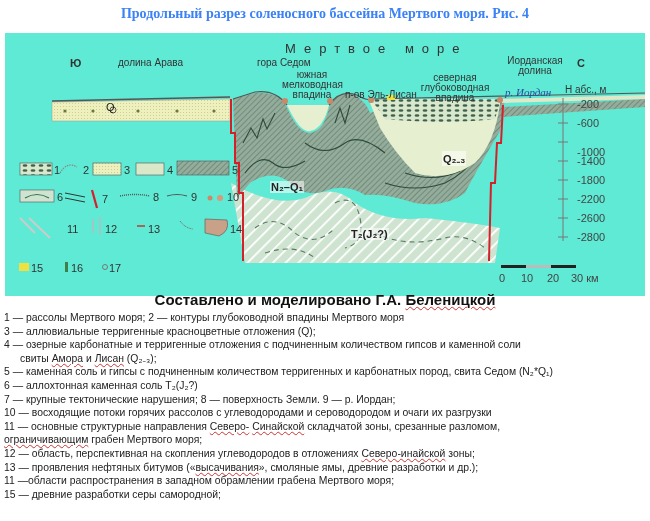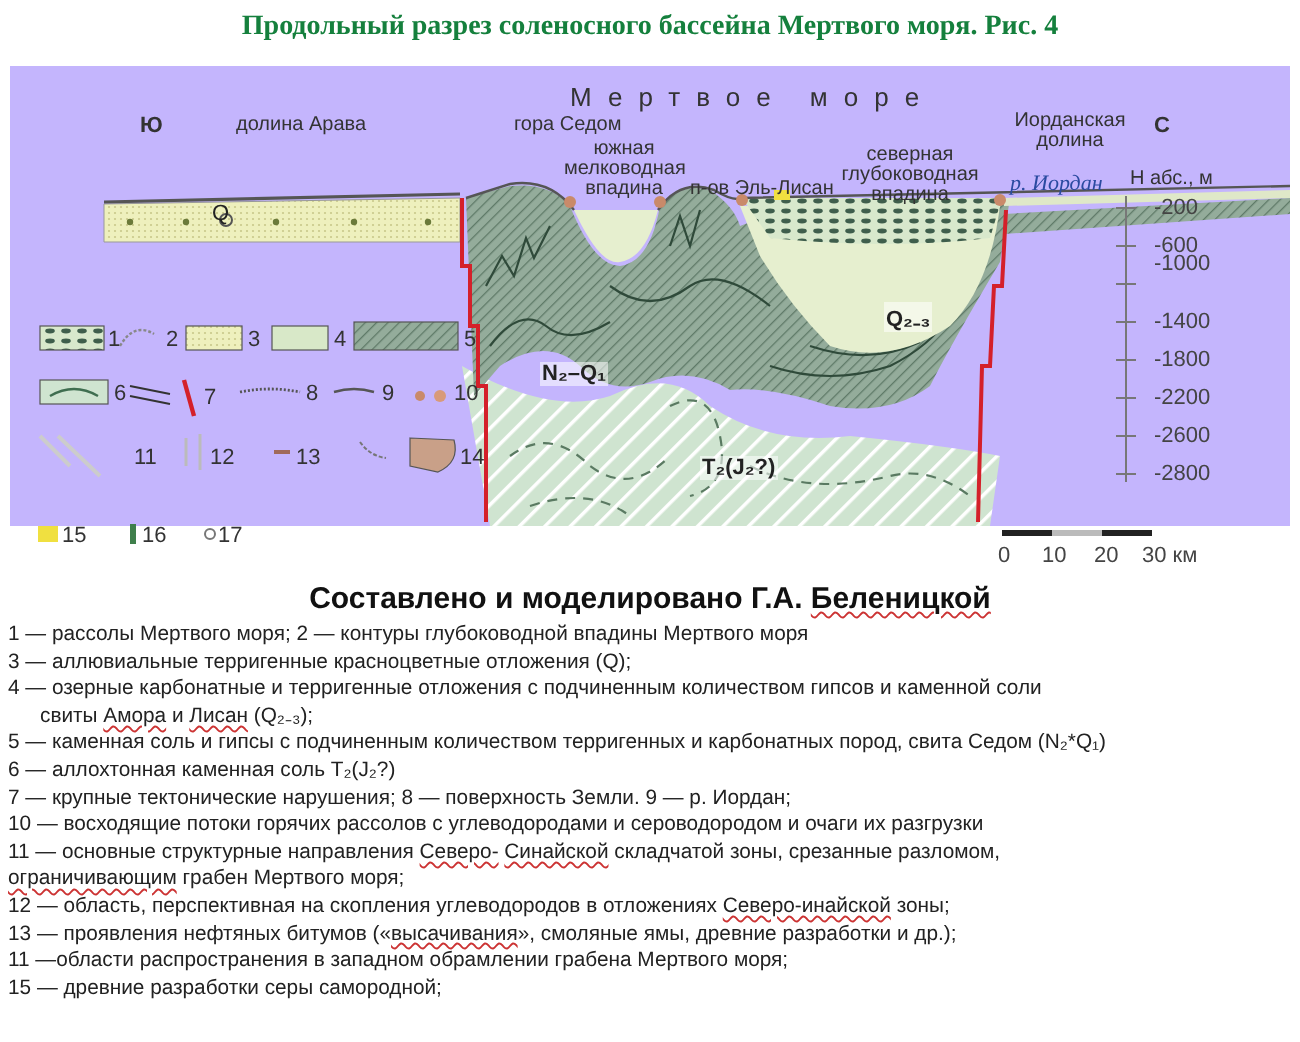--- a/index.html
+++ b/index.html
@@ -1,18 +1,18 @@
 <!DOCTYPE html>
 <html><head>
 <meta charset="utf-8">
 <style>
   html, body { margin:0; padding:0; background:#ffffff; }
   body { width:650px; height:521px; position:relative; overflow:hidden; font-family:"Liberation Sans", sans-serif; }
-  .title { position:absolute; left:0; top:6px; width:650px; text-align:center; font-family:"Liberation Serif", serif; font-weight:bold; font-size:14px; color:#15803d; }
-  .figure { position:absolute; left:5px; top:33px; width:640px; height:230px; background:#c4b5fd; }
+  .title { position:absolute; left:0; top:6px; width:650px; text-align:center; font-family:"Liberation Serif", serif; font-weight:bold; font-size:14px; color:#3b82f6; }
+  .figure { position:absolute; left:5px; top:33px; width:640px; height:263px; background:#5eead4; }
   .figure svg { position:absolute; left:0; top:0; }
   .lbl { position:absolute; font-size:10px; color:#333; white-space:nowrap; line-height:10px; }
   .center { text-align:center; }
   .sea-title { position:absolute; left:280px; top:8px; font-size:13px; letter-spacing:8px; color:#333; }
   .bold { font-weight:bold; font-size:11px; }
   .jordan { font-family:"Liberation Serif", serif; font-style:italic; color:#2a4aa0; font-size:11px; }
   .axis-tick { position:absolute; font-size:11px; color:#444; }
   .legend-num { position:absolute; font-size:11px; color:#333; }
   .author { position:absolute; left:0; top:291px; width:650px; text-align:center; font-weight:bold; font-size:15px; color:#111; }
   .author .wavy { text-decoration: underline wavy #c33; text-decoration-thickness:1px; }
@@ -162,21 +162,21 @@
   <div class="lbl center" style="left:410px;top:40px;width:80px;">
     <div>северная</div>
     <div>глубоководная</div>
     <div>впадина</div>
   </div>
   <div class="lbl jordan" style="left:500px;top:54px;">р. Иордан</div>
   <div class="lbl" style="left:560px;top:52px;">Н абс., м</div>
 
   <div class="axis-tick" style="left:572px;top:65px;">-200</div>
   <div class="axis-tick" style="left:572px;top:84px;">-600</div>
-  <div class="axis-tick" style="left:572px;top:93px;">-1000</div>
+  <div class="axis-tick" style="left:572px;top:113px;">-1000</div>
   <div class="axis-tick" style="left:572px;top:122px;">-1400</div>
   <div class="axis-tick" style="left:572px;top:141px;">-1800</div>
   <div class="axis-tick" style="left:572px;top:160px;">-2200</div>
   <div class="axis-tick" style="left:572px;top:179px;">-2600</div>
   <div class="axis-tick" style="left:572px;top:198px;">-2800</div>
 
   <div class="axis-tick" style="left:494px;top:239px;">0</div>
   <div class="axis-tick" style="left:516px;top:239px;">10</div>
   <div class="axis-tick" style="left:542px;top:239px;text-align:right;">20</div>
   <div class="axis-tick" style="left:566px;top:239px;">30 км</div>

